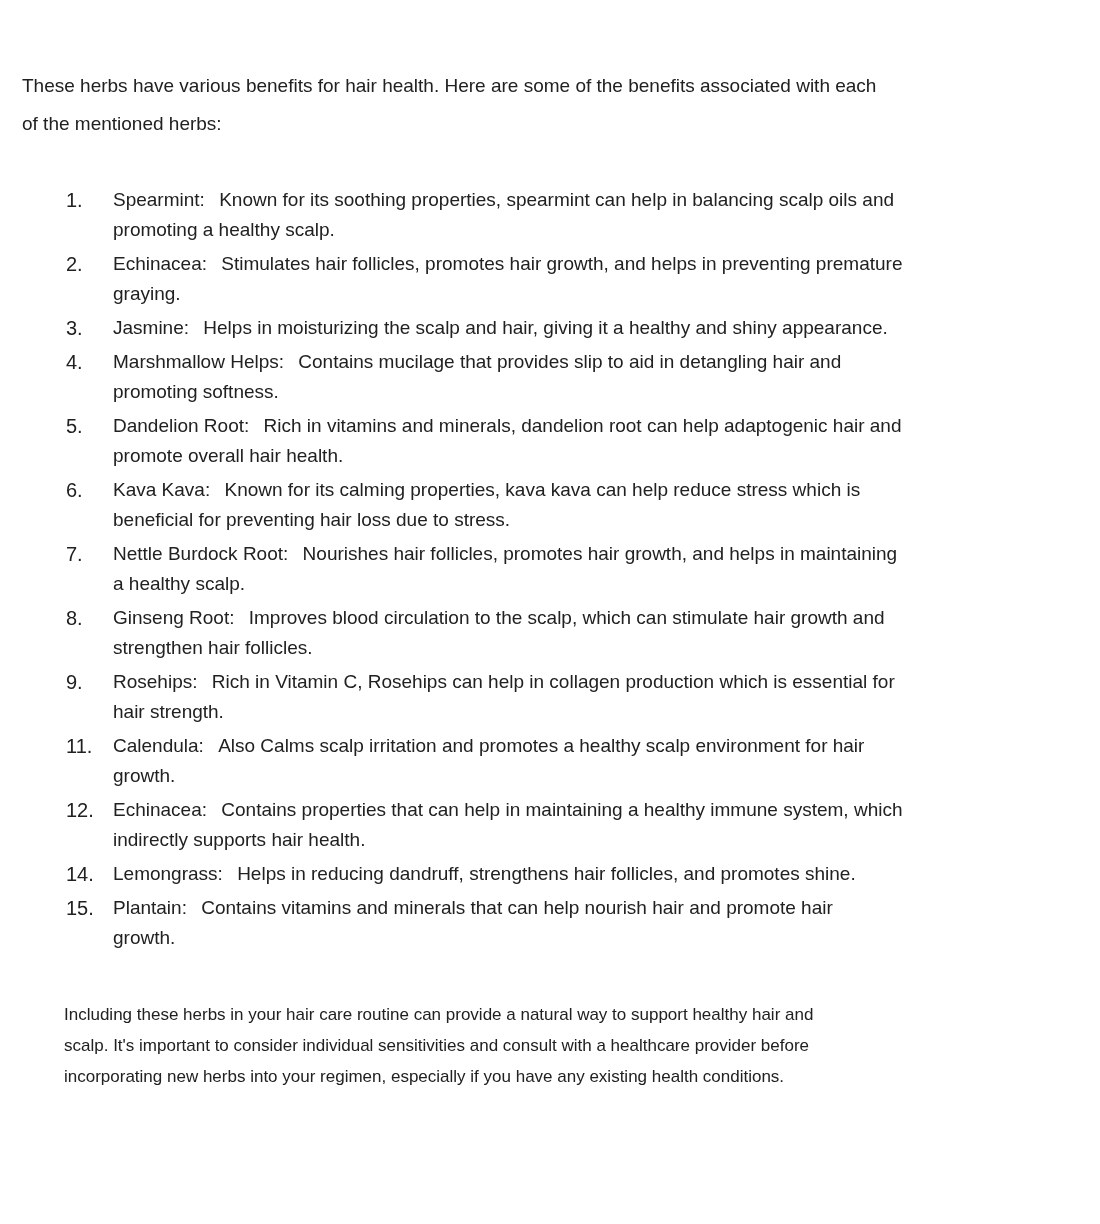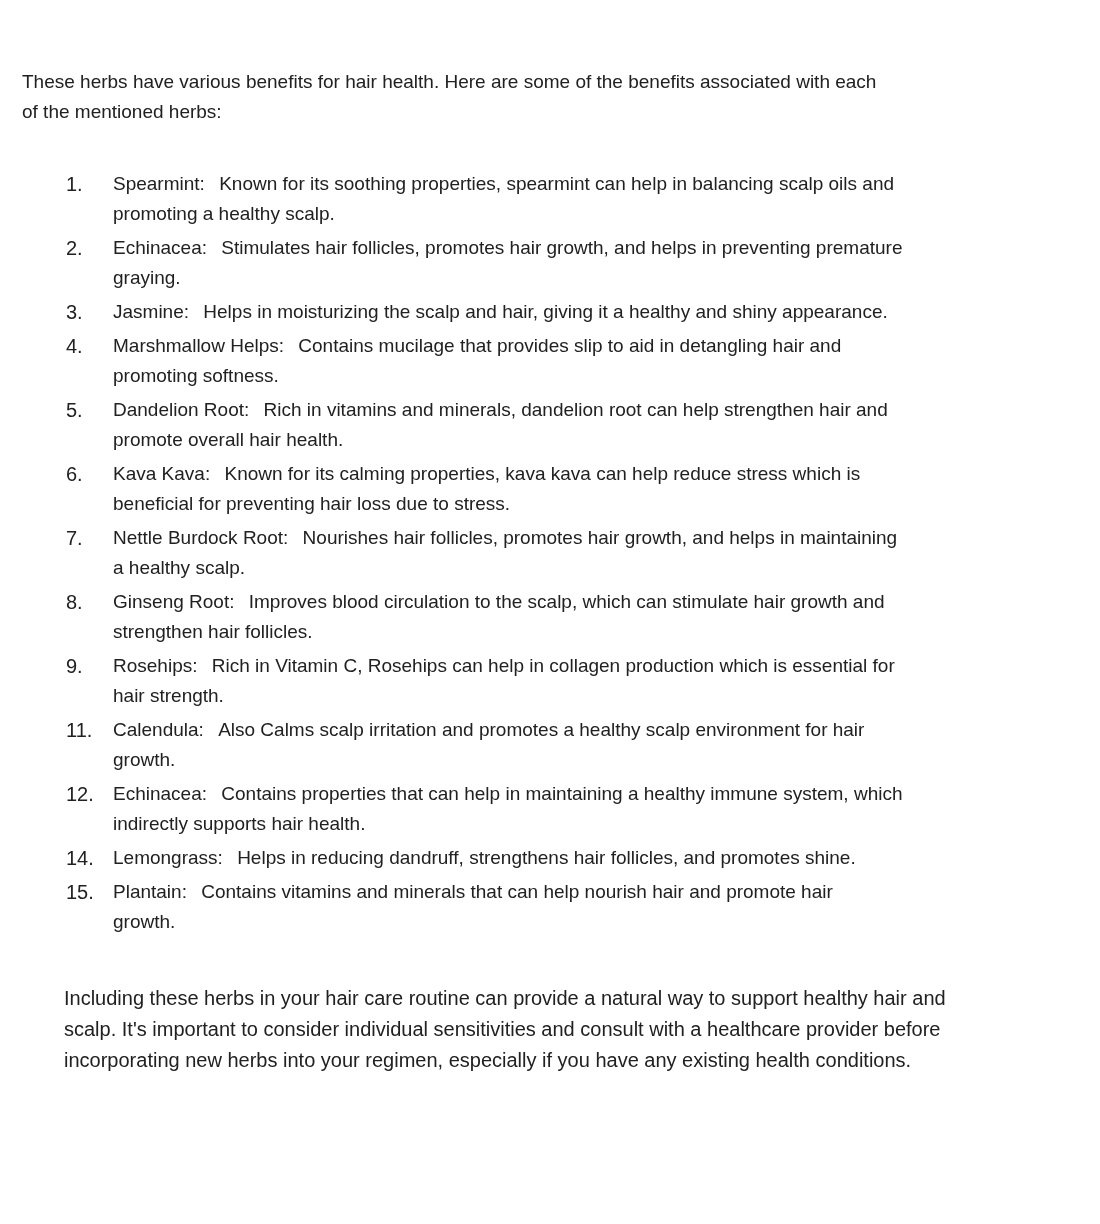--- a/index.html
+++ b/index.html
@@ -18,21 +18,21 @@
     position: relative;
     box-sizing: border-box;
     width: 1100px;
     height: 1224px;
     padding-top: 67px;
   }
   .intro {
     margin: 0 0 0 22px;
     width: 1030px;
     font-size: 19px;
-    line-height: 30px;
+    line-height: 38px;
     white-space: pre-wrap;
   }
   .herb-list {
     list-style: none;
     margin: 42px 0 0 66px;
     padding: 0;
     width: 992px;
   }
   .herb-item {
     position: relative;
@@ -57,21 +57,21 @@
   }
   .caret-wrap {
     display: inline-block;
     vertical-align: -7px;
     margin-left: 1px;
     line-height: 0;
   }
   .closing {
     margin: 46px 0 0 64px;
     width: 1022px;
-    font-size: 20px;
+    font-size: 17px;
     line-height: 31px;
     white-space: pre-wrap;
   }
 </style>
 </head>
 <body>
 
 <div class="page">
 
   <p class="intro">These herbs have various benefits for hair health. Here are some of the benefits associated with each
@@ -97,21 +97,21 @@
   </li>
       <li class="herb-item">
     <span class="num">4.</span>
     <span class="term">Marshmallow Helps:</span> 
     <span class="desc">Contains mucilage that provides slip to aid in detangling hair and
 promoting softness.</span>
   </li>
       <li class="herb-item">
     <span class="num">5.</span>
     <span class="term">Dandelion Root:</span> 
-    <span class="desc">Rich in vitamins and minerals, dandelion root can help strengthen hair and
+    <span class="desc">Rich in vitamins and minerals, dandelion root can help adaptogenic hair and
 promote overall hair health.</span>
   </li>
       <li class="herb-item">
     <span class="num">6.</span>
     <span class="term">Kava Kava:</span> 
     <span class="desc">Known for its calming properties, kava kava can help reduce stress which is
 beneficial for preventing hair loss due to stress.</span>
   </li>
       <li class="herb-item">
     <span class="num">7.</span>

